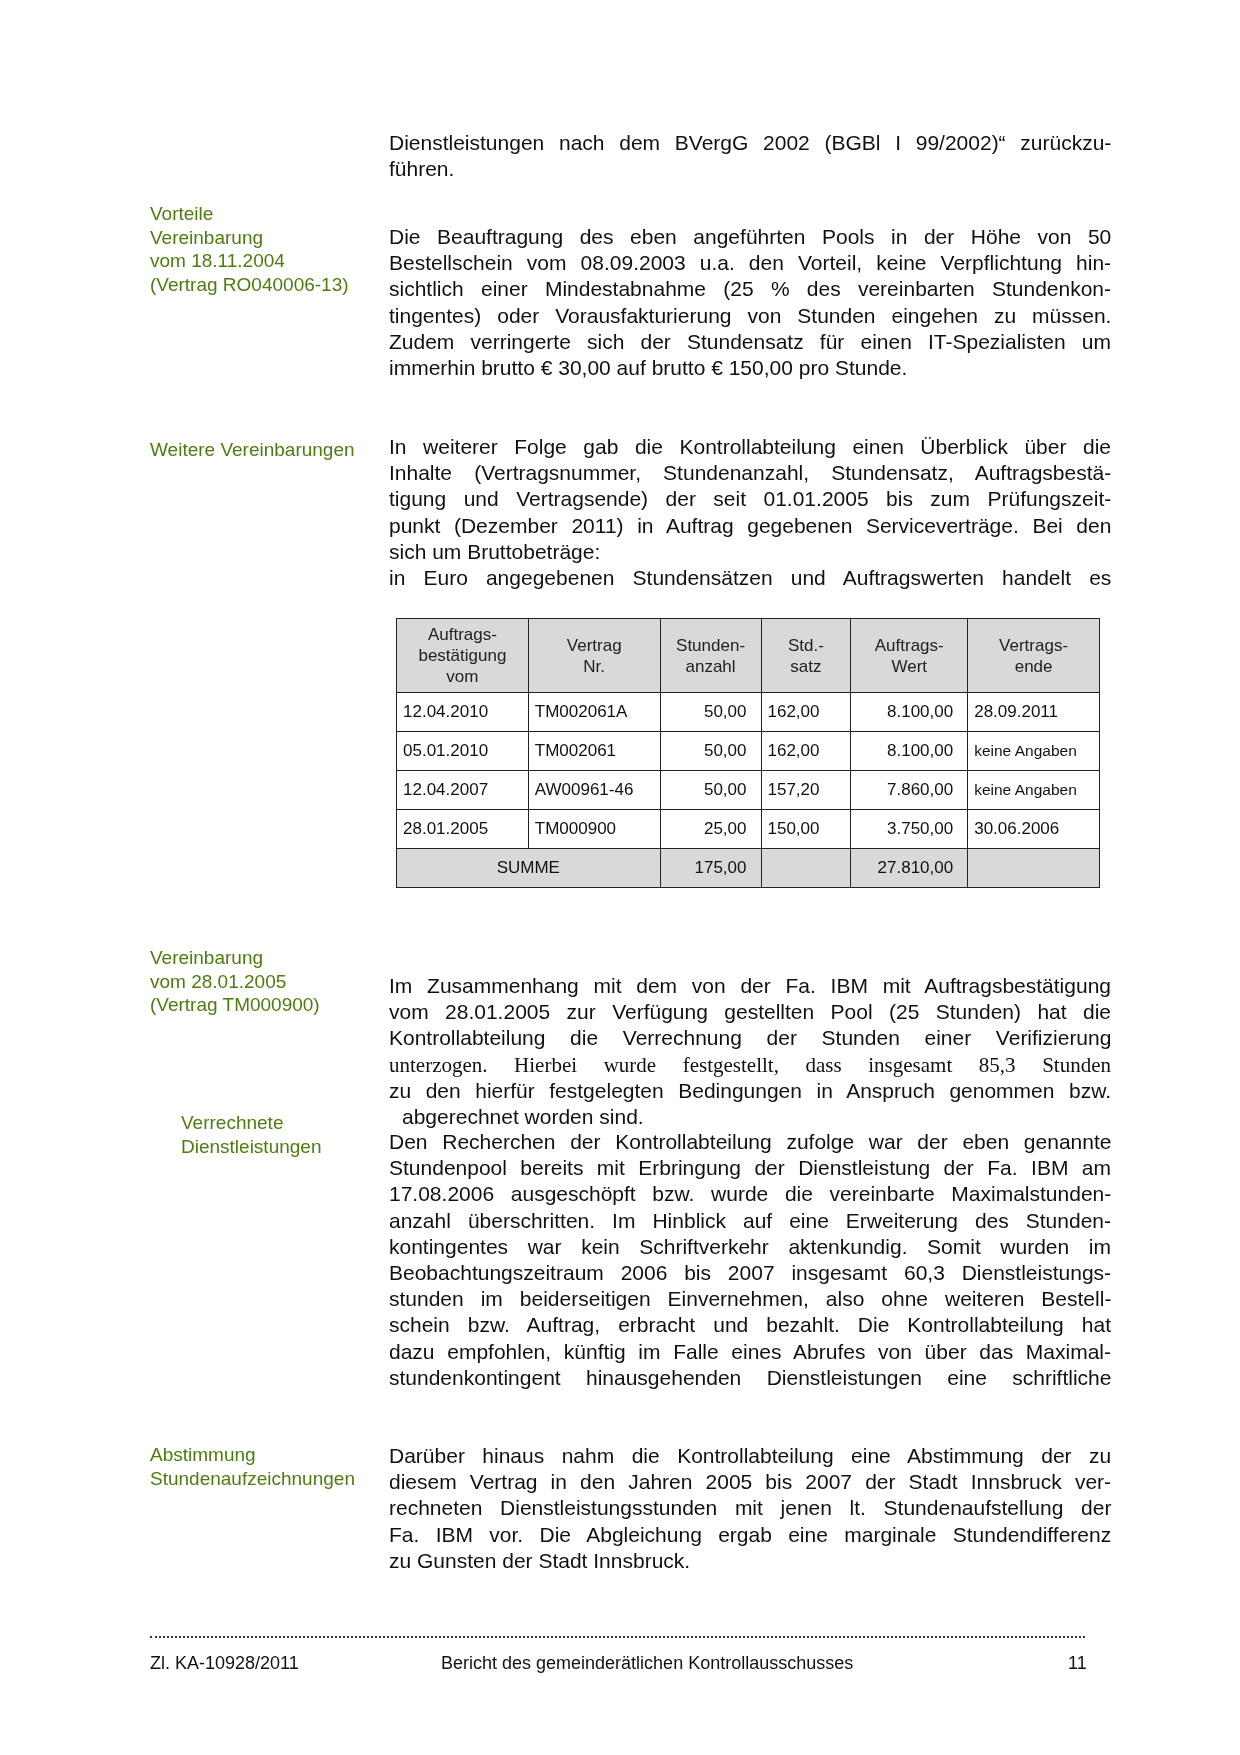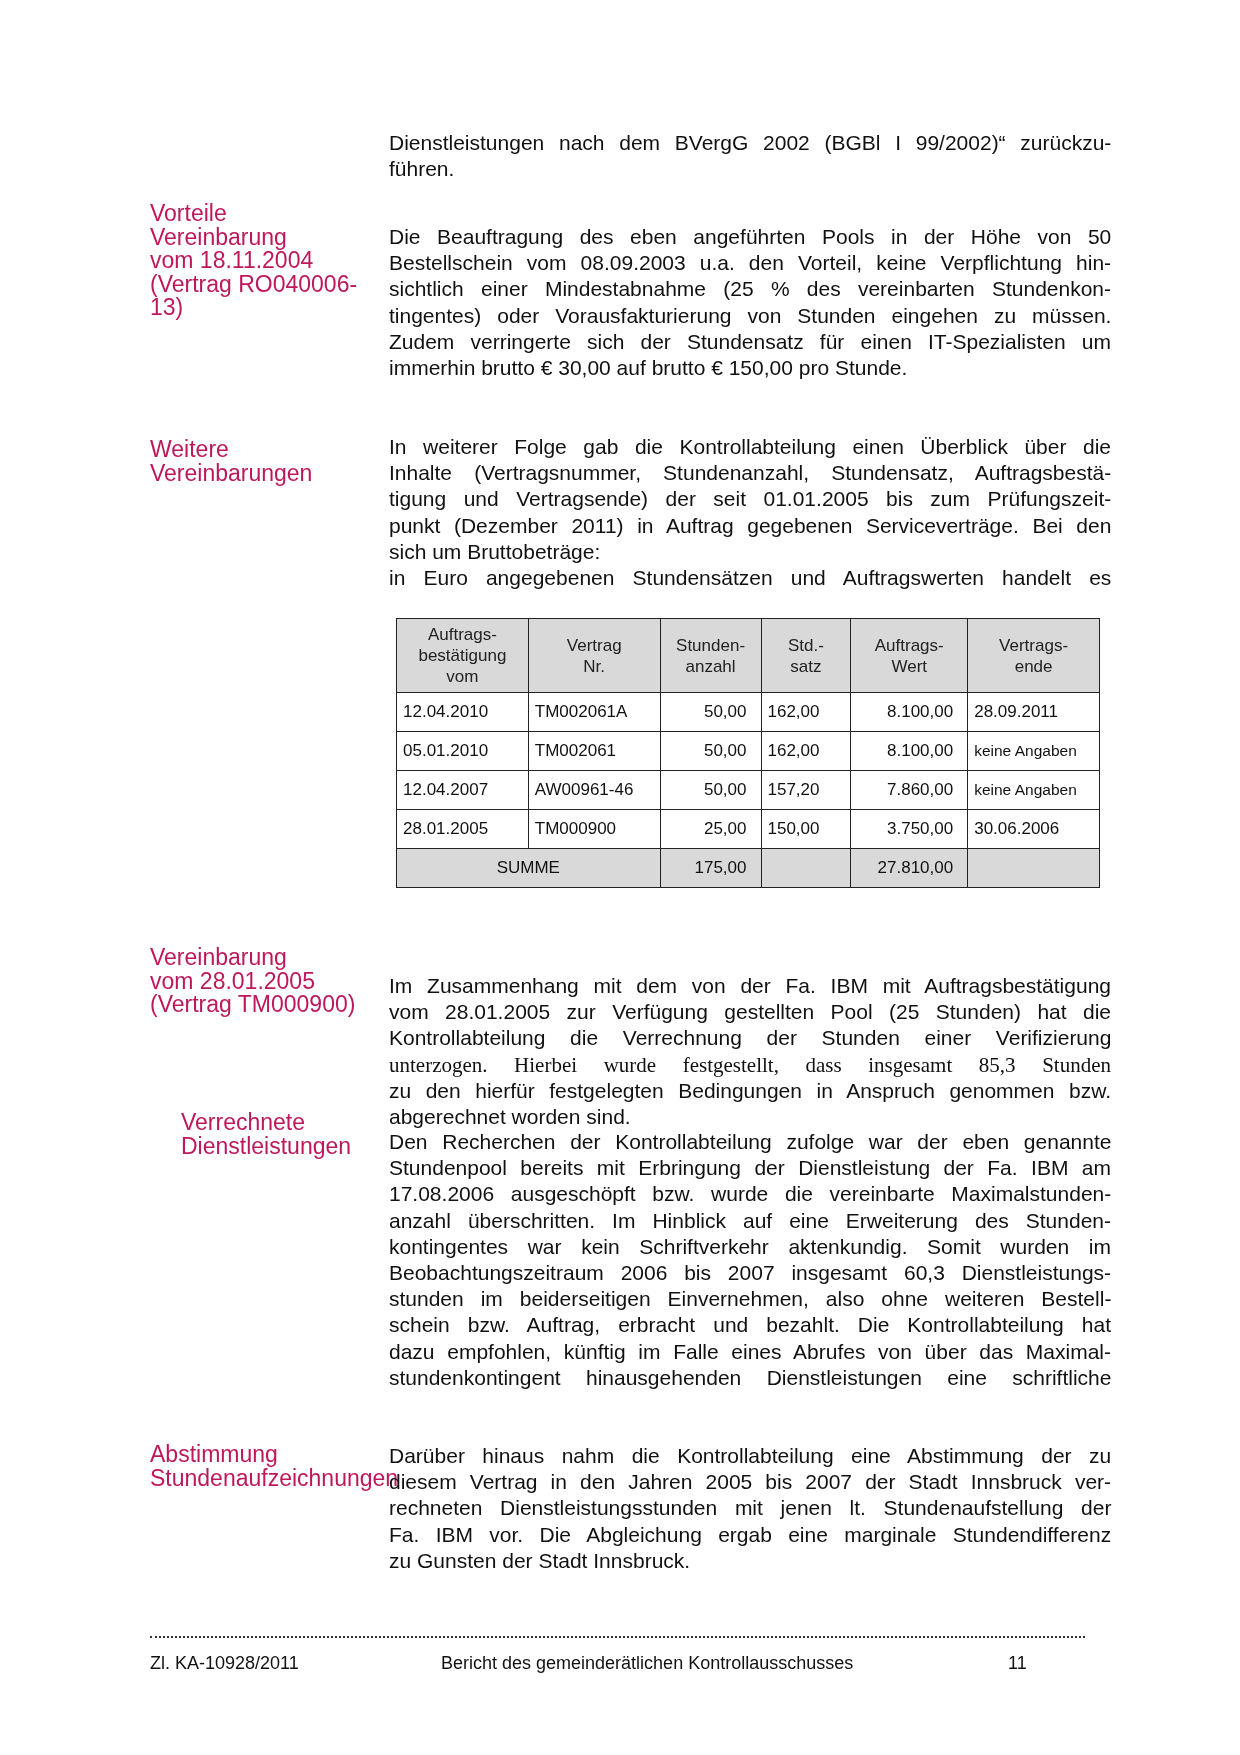--- a/index.html
+++ b/index.html
@@ -1,19 +1,19 @@
 <!DOCTYPE html>
 <html><head>
 <meta charset="utf-8">
 <style>
   html, body { margin:0; padding:0; background:#ffffff; }
   body { width:1240px; height:1755px; position:relative; overflow:hidden;
          font-family:"Liberation Sans", sans-serif; color:#111; }
-  .label { position:absolute; left:150px; width:230px; color:#be185d;
-           font-size:23px; line-height:23.5px; }
+  .label { position:absolute; left:150px; width:230px; color:#4d7c0f;
+           font-size:19px; line-height:23.5px; }
   .para { position:absolute; left:389px; width:722px; font-size:21px;
           line-height:26.2px; text-align:justify; }
   .para .ln { display:block; text-align:justify; text-align-last:justify; white-space:nowrap; }
   .para .ln.last { text-align-last:left; }
   table.ct { position:absolute; left:396px; top:618px; width:704px; border-collapse:collapse;
              font-size:17px; }
   table.ct th, table.ct td { border:1.5px solid #222; padding:0 6px; }
   table.ct th { background:#d9d9d9; font-weight:normal; text-align:center; height:73px;
                 line-height:21px; color:#222; }
   table.ct td { height:38px; }
@@ -145,21 +145,21 @@
   <div>Vereinbarung</div>
   <div>vom 28.01.2005</div>
   <div>(Vertrag TM000900)</div>
 </div>
 <div class="para" style="top:973px;">
   <span class="ln" style="white-space: nowrap; display: block; word-spacing: 8.88889px;">Im Zusammenhang mit dem von der Fa. IBM mit Auftragsbestätigung</span>
   <span class="ln" style="white-space: nowrap; display: block; word-spacing: 10.5556px;">vom 28.01.2005 zur Verfügung gestellten Pool (25 Stunden) hat die</span>
   <span class="ln" style="white-space: nowrap; display: block; word-spacing: 18.8333px;">Kontrollabteilung die Verrechnung der Stunden einer Verifizierung</span>
   <span class="ln" style="white-space: nowrap; display: block; word-spacing: 11.5714px; font-family: Liberation Serif, serif;">unterzogen. Hierbei wurde festgestellt, dass insgesamt 85,3 Stunden</span>
   <span class="ln" style="white-space: nowrap; display: block; word-spacing: 8.625px;">zu den hierfür festgelegten Bedingungen in Anspruch genommen bzw.</span>
-  <span class="ln last" style="display: block;">abgerechnet worden sind.</span>
+  <span class="ln last" style="display: block; margin-left: 13px;">abgerechnet worden sind.</span>
 </div>
 
 <div class="label" style="top:1111px;margin-left:31px;">
   <div>Verrechnete</div>
   <div>Dienstleistungen</div>
 </div>
 <div class="para" style="top:1129px;">
   <span class="ln" style="white-space: nowrap; display: block; word-spacing: 8.875px;">Den Recherchen der Kontrollabteilung zufolge war der eben genannte</span>
   <span class="ln" style="white-space: nowrap; display: block; word-spacing: 7.55556px;">Stundenpool bereits mit Erbringung der Dienstleistung der Fa. IBM am</span>
   <span class="ln" style="white-space: nowrap; display: block; word-spacing: 10.8333px;">17.08.2006 ausgeschöpft bzw. wurde die vereinbarte Maximalstunden-</span>
@@ -180,13 +180,13 @@
   <span class="ln" style="white-space: nowrap; display: block; word-spacing: 11.625px;">Darüber hinaus nahm die Kontrollabteilung eine Abstimmung der zu</span>
   <span class="ln" style="white-space: nowrap; display: block; word-spacing: 7.27273px;">diesem Vertrag in den Jahren 2005 bis 2007 der Stadt Innsbruck ver-</span>
   <span class="ln" style="white-space: nowrap; display: block; word-spacing: 11.8333px;">rechneten Dienstleistungsstunden mit jenen lt. Stundenaufstellung der</span>
   <span class="ln" style="white-space: nowrap; display: block; word-spacing: 10.5px;">Fa. IBM vor. Die Abgleichung ergab eine marginale Stundendifferenz</span>
   <span class="ln last" style="display: block;">zu Gunsten der Stadt Innsbruck.</span>
 </div>
 
 <div class="footer-line"></div>
 <div class="footer" style="left:150px;">Zl. KA-10928/2011</div>
 <div class="footer" style="left:441px;">Bericht des gemeinderätlichen Kontrollausschusses</div>
-<div class="footer" style="left:1008px;">11</div>
+<div class="footer" style="left:1068px;">11</div>
 
 </body></html>

